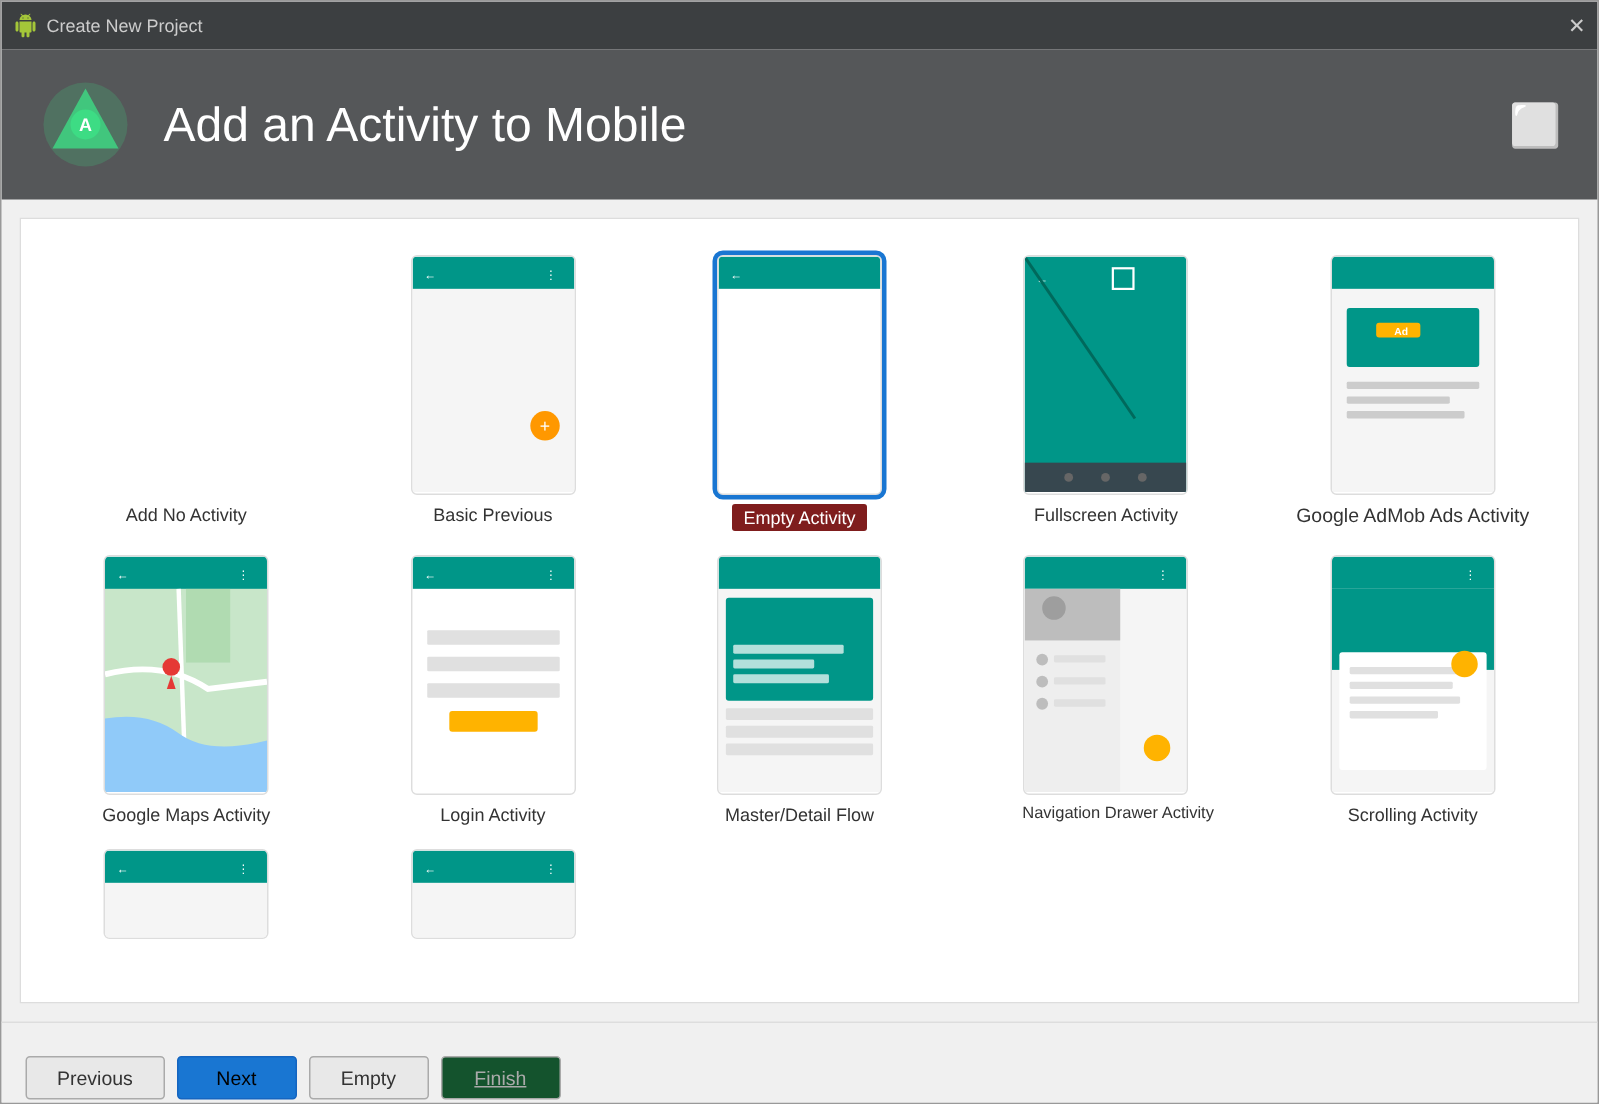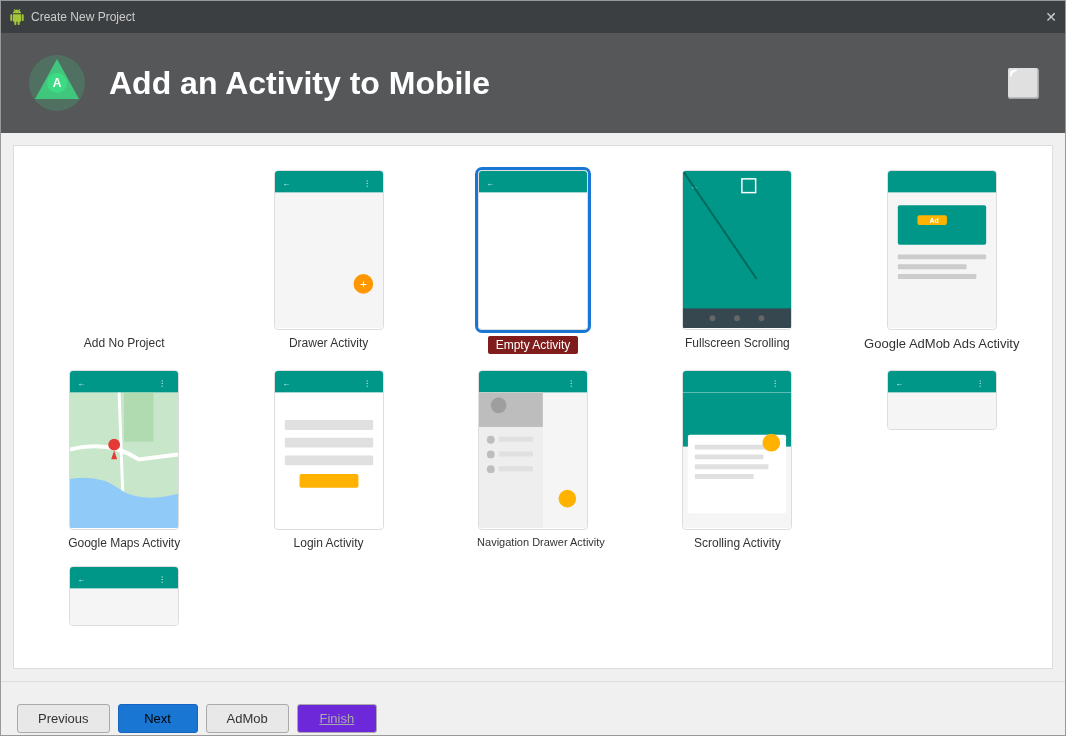--- a/index.html
+++ b/index.html
@@ -52,21 +52,21 @@
       padding: 0 24px;
       gap: 20px;
     }
     .header-logo {
       width: 64px;
       height: 64px;
     }
     .header-title {
       color: white;
       font-size: 32px;
-      font-weight: 700;
+      font-weight: 400;
     }
     .header-icons {
       margin-left: auto;
       display: flex;
       gap: 4px;
     }
 
     
     .main-content {
       background: white;
@@ -145,21 +145,21 @@
       color: #333;
       min-width: 80px;
     }
     .btn-primary {
       background: #1976d2;
       color: #000000;
       border: 1px solid #1565c0;
     }
     .btn-disabled {
       color: #aaa;
-      background: #6d28d9;
+      background: #14532d;
       cursor: default;
       text-decoration: underline;
     }
   </style>
 </head>
 <body>
 
 <div class="title-bar">
   <div class="title-bar-left">
 
@@ -185,38 +185,38 @@
   </div>
 </div>
 
 <div class="main-content">
   <div class="activity-grid">
 
     <div class="activity-item">
       <div class="no-activity-thumb">
         
       </div>
-      <span class="activity-label">Add No Project</span>
+      <span class="activity-label">Add No Activity</span>
     </div>
 
     <div class="activity-item">
       <div class="phone-mockup">
         <svg viewBox="0 0 110 160" xmlns="http://www.w3.org/2000/svg">
 
           <rect x="0" y="0" width="110" height="22" fill="#009688"></rect>
           <text x="8" y="15" fill="white" font-size="8">←</text>
           <text x="90" y="15" fill="white" font-size="8">⋮</text>
 
           <rect x="0" y="22" width="110" height="138" fill="#f5f5f5"></rect>
 
           <circle cx="90" cy="115" r="10" fill="#FF9800"></circle>
           <text x="90" y="119" text-anchor="middle" fill="white" font-size="12">+</text>
         </svg>
       </div>
-      <span class="activity-label">Drawer Activity</span>
+      <span class="activity-label">Basic Previous</span>
     </div>
 
     <div class="activity-item selected">
       <div class="phone-mockup" style="outline: 3px solid #1976d2;">
         <svg viewBox="0 0 110 160" xmlns="http://www.w3.org/2000/svg">
 
           <rect x="0" y="0" width="110" height="22" fill="#009688"></rect>
           <text x="8" y="15" fill="white" font-size="8">←</text>
 
           <rect x="0" y="22" width="110" height="138" fill="white"></rect>
@@ -236,21 +236,21 @@
 
           <line x1="0" y1="0" x2="75" y2="110" stroke="#00695c" stroke-width="2"></line>
 
           <rect x="0" y="140" width="110" height="20" fill="#37474f"></rect>
 
           <circle cx="30" cy="150" r="3" fill="#666"></circle>
           <circle cx="55" cy="150" r="3" fill="#666"></circle>
           <circle cx="80" cy="150" r="3" fill="#666"></circle>
         </svg>
       </div>
-      <span class="activity-label">Fullscreen Scrolling</span>
+      <span class="activity-label">Fullscreen Activity</span>
     </div>
 
     <div class="activity-item">
       <div class="phone-mockup">
         <svg viewBox="0 0 110 160" xmlns="http://www.w3.org/2000/svg">
 
           <rect x="0" y="0" width="110" height="22" fill="#009688"></rect>
 
           <rect x="0" y="22" width="110" height="138" fill="#f5f5f5"></rect>
 
@@ -303,20 +303,41 @@
           <rect x="10" y="50" width="90" height="10" fill="#e0e0e0" rx="1"></rect>
           <rect x="10" y="68" width="90" height="10" fill="#e0e0e0" rx="1"></rect>
           <rect x="10" y="86" width="90" height="10" fill="#e0e0e0" rx="1"></rect>
 
           <rect x="25" y="105" width="60" height="14" fill="#FFB300" rx="2"></rect>
         </svg>
       </div>
       <span class="activity-label">Login Activity</span>
     </div>
 
+    <div class="activity-item">
+      <div class="phone-mockup">
+        <svg viewBox="0 0 110 160" xmlns="http://www.w3.org/2000/svg">
+
+          <rect x="0" y="0" width="110" height="22" fill="#009688"></rect>
+
+          <rect x="0" y="22" width="110" height="138" fill="#f5f5f5"></rect>
+
+          <rect x="5" y="28" width="100" height="70" fill="#009688" rx="2"></rect>
+
+          <rect x="10" y="60" width="75" height="6" fill="rgba(255,255,255,0.7)" rx="1"></rect>
+          <rect x="10" y="70" width="55" height="6" fill="rgba(255,255,255,0.7)" rx="1"></rect>
+          <rect x="10" y="80" width="65" height="6" fill="rgba(255,255,255,0.7)" rx="1"></rect>
+
+          <rect x="5" y="103" width="100" height="8" fill="#e0e0e0" rx="1"></rect>
+          <rect x="5" y="115" width="100" height="8" fill="#e0e0e0" rx="1"></rect>
+          <rect x="5" y="127" width="100" height="8" fill="#e0e0e0" rx="1"></rect>
+        </svg>
+      </div>
+      <span class="activity-label">Master/Detail Flow</span>
+    </div>
 
     <div class="activity-item">
       <div class="phone-mockup">
         <svg viewBox="0 0 110 160" xmlns="http://www.w3.org/2000/svg">
 
           <rect x="0" y="0" width="110" height="22" fill="#009688"></rect>
           <text x="90" y="15" fill="white" font-size="8">⋮</text>
 
           <rect x="0" y="22" width="110" height="138" fill="#f5f5f5"></rect>
 
@@ -384,15 +405,15 @@
         </svg>
       </div>
     </div>
 
   </div>
 </div>
 
 <div class="footer">
   <button class="btn">Previous</button>
   <button class="btn btn-primary">Next</button>
-  <button class="btn">AdMob</button>
+  <button class="btn">Empty</button>
   <button class="btn btn-disabled">Finish</button>
 </div>
 
 </body></html>

